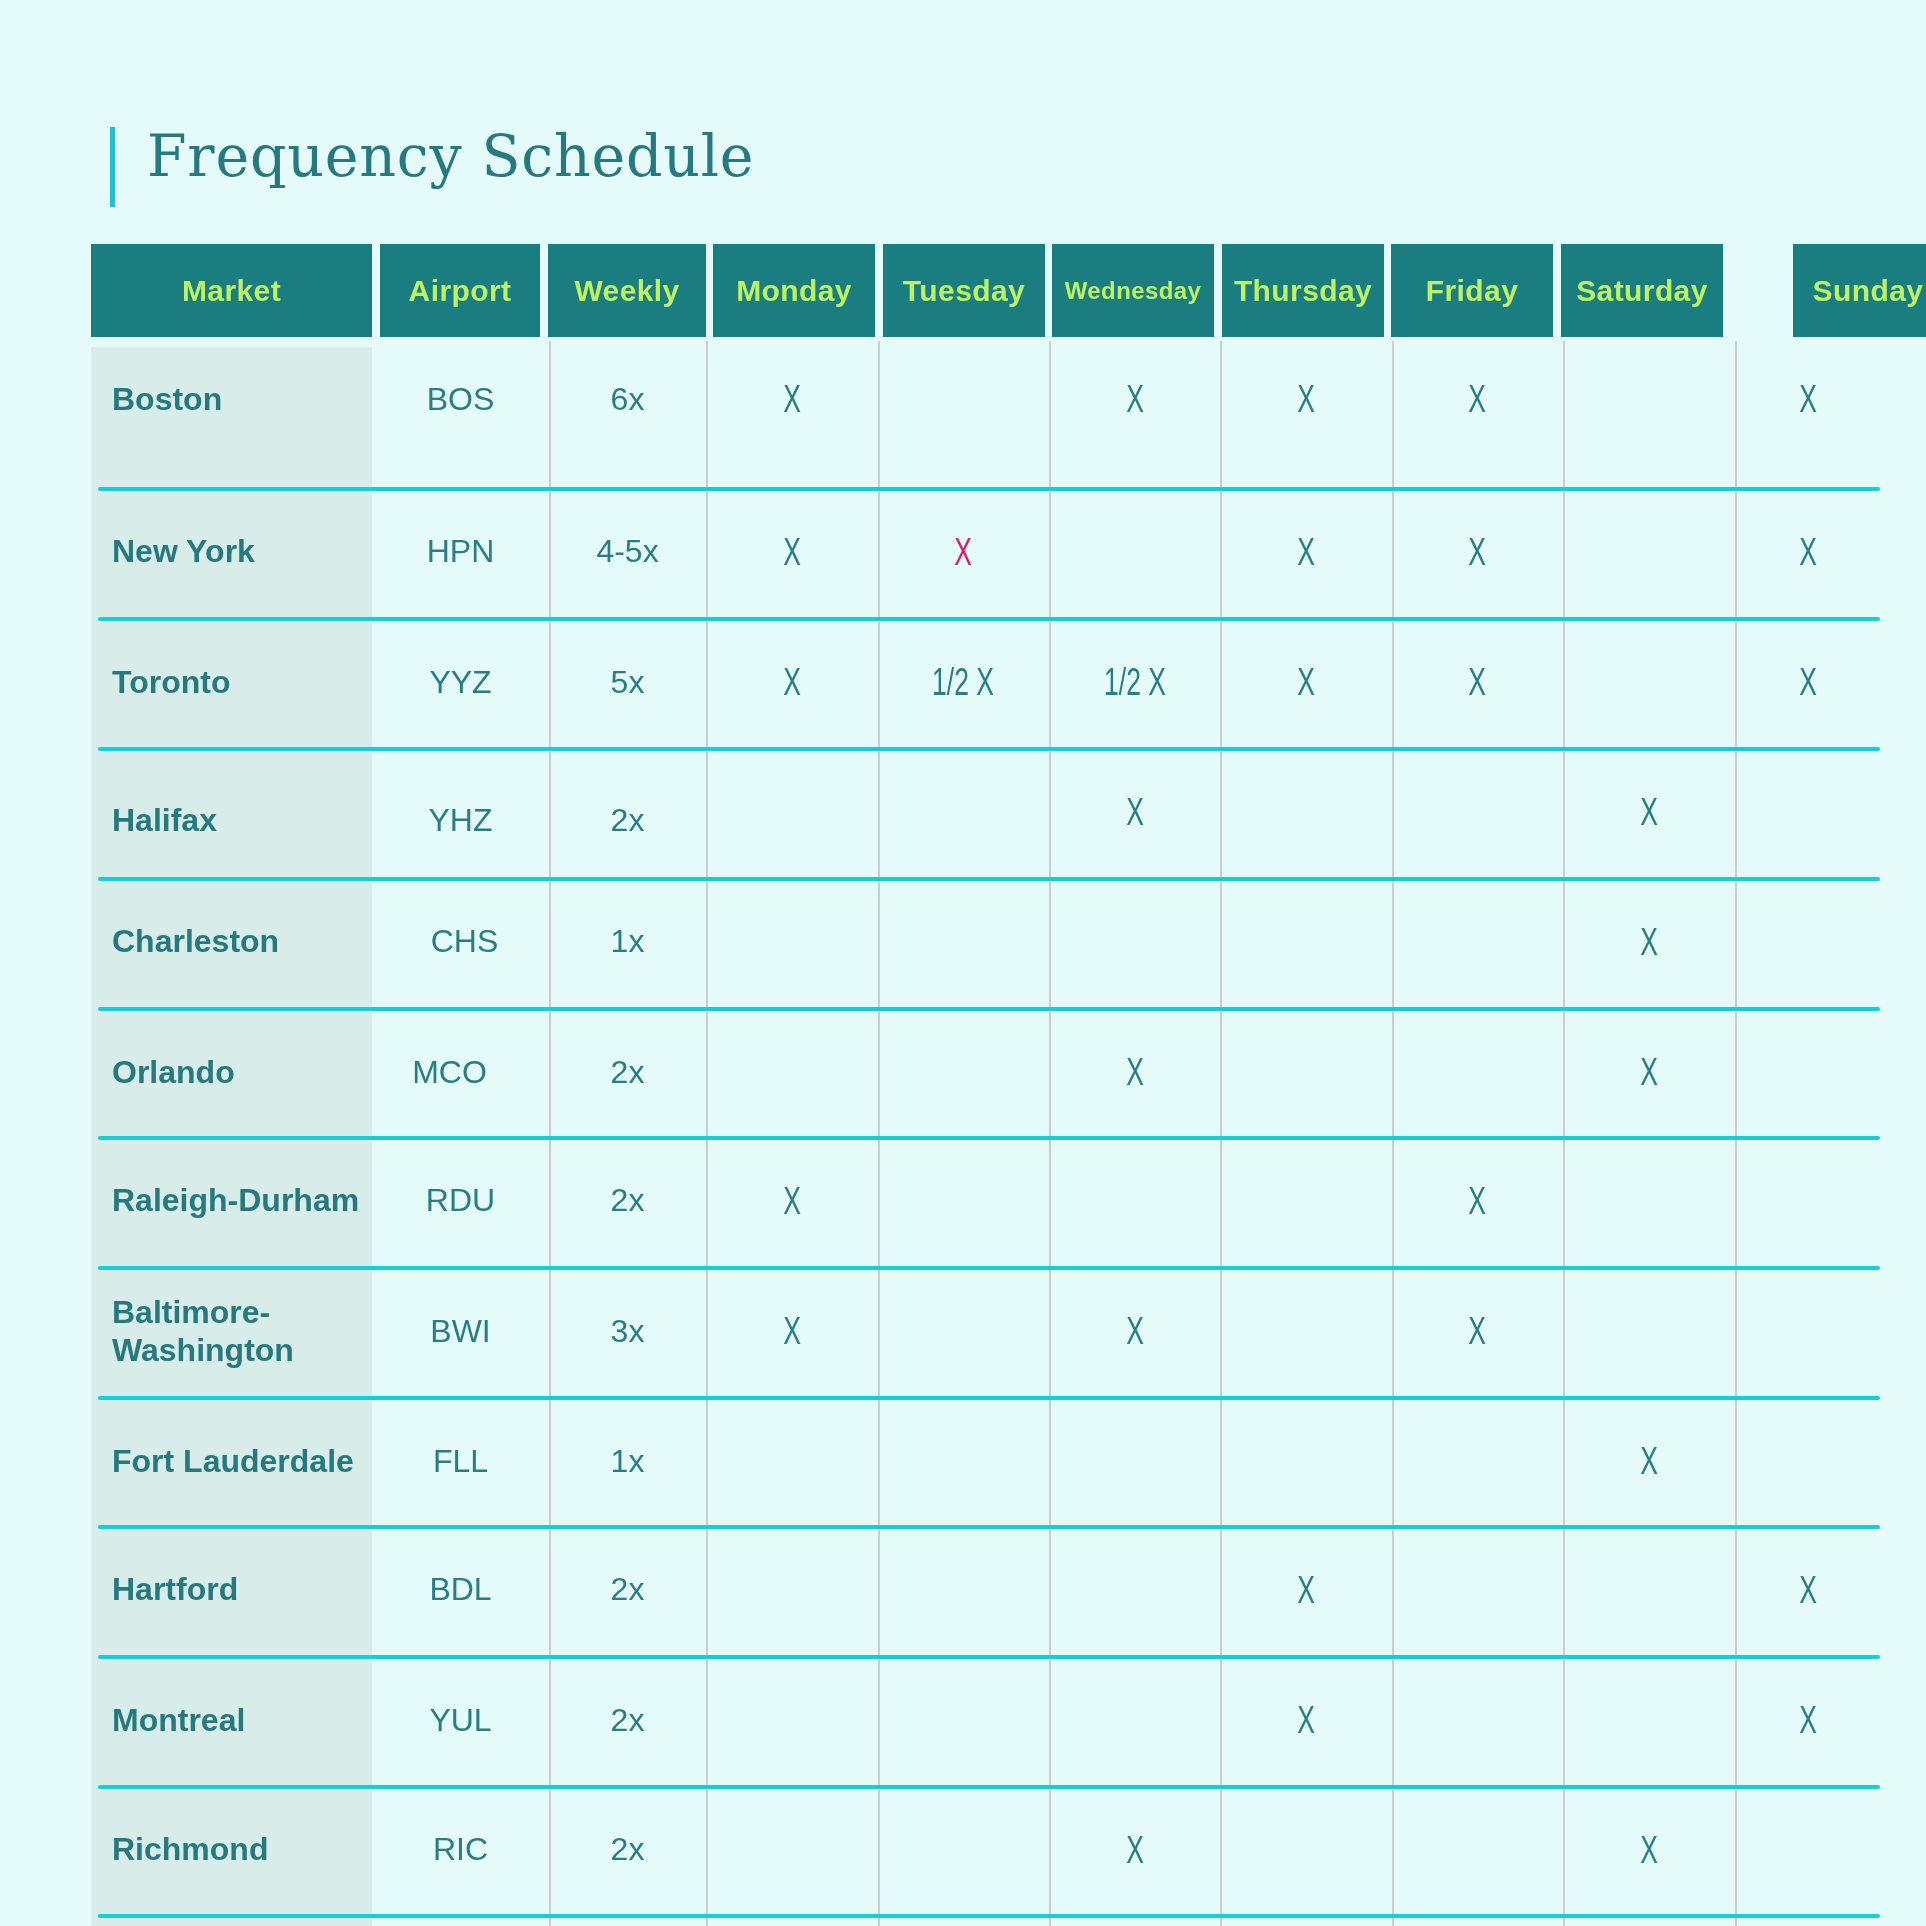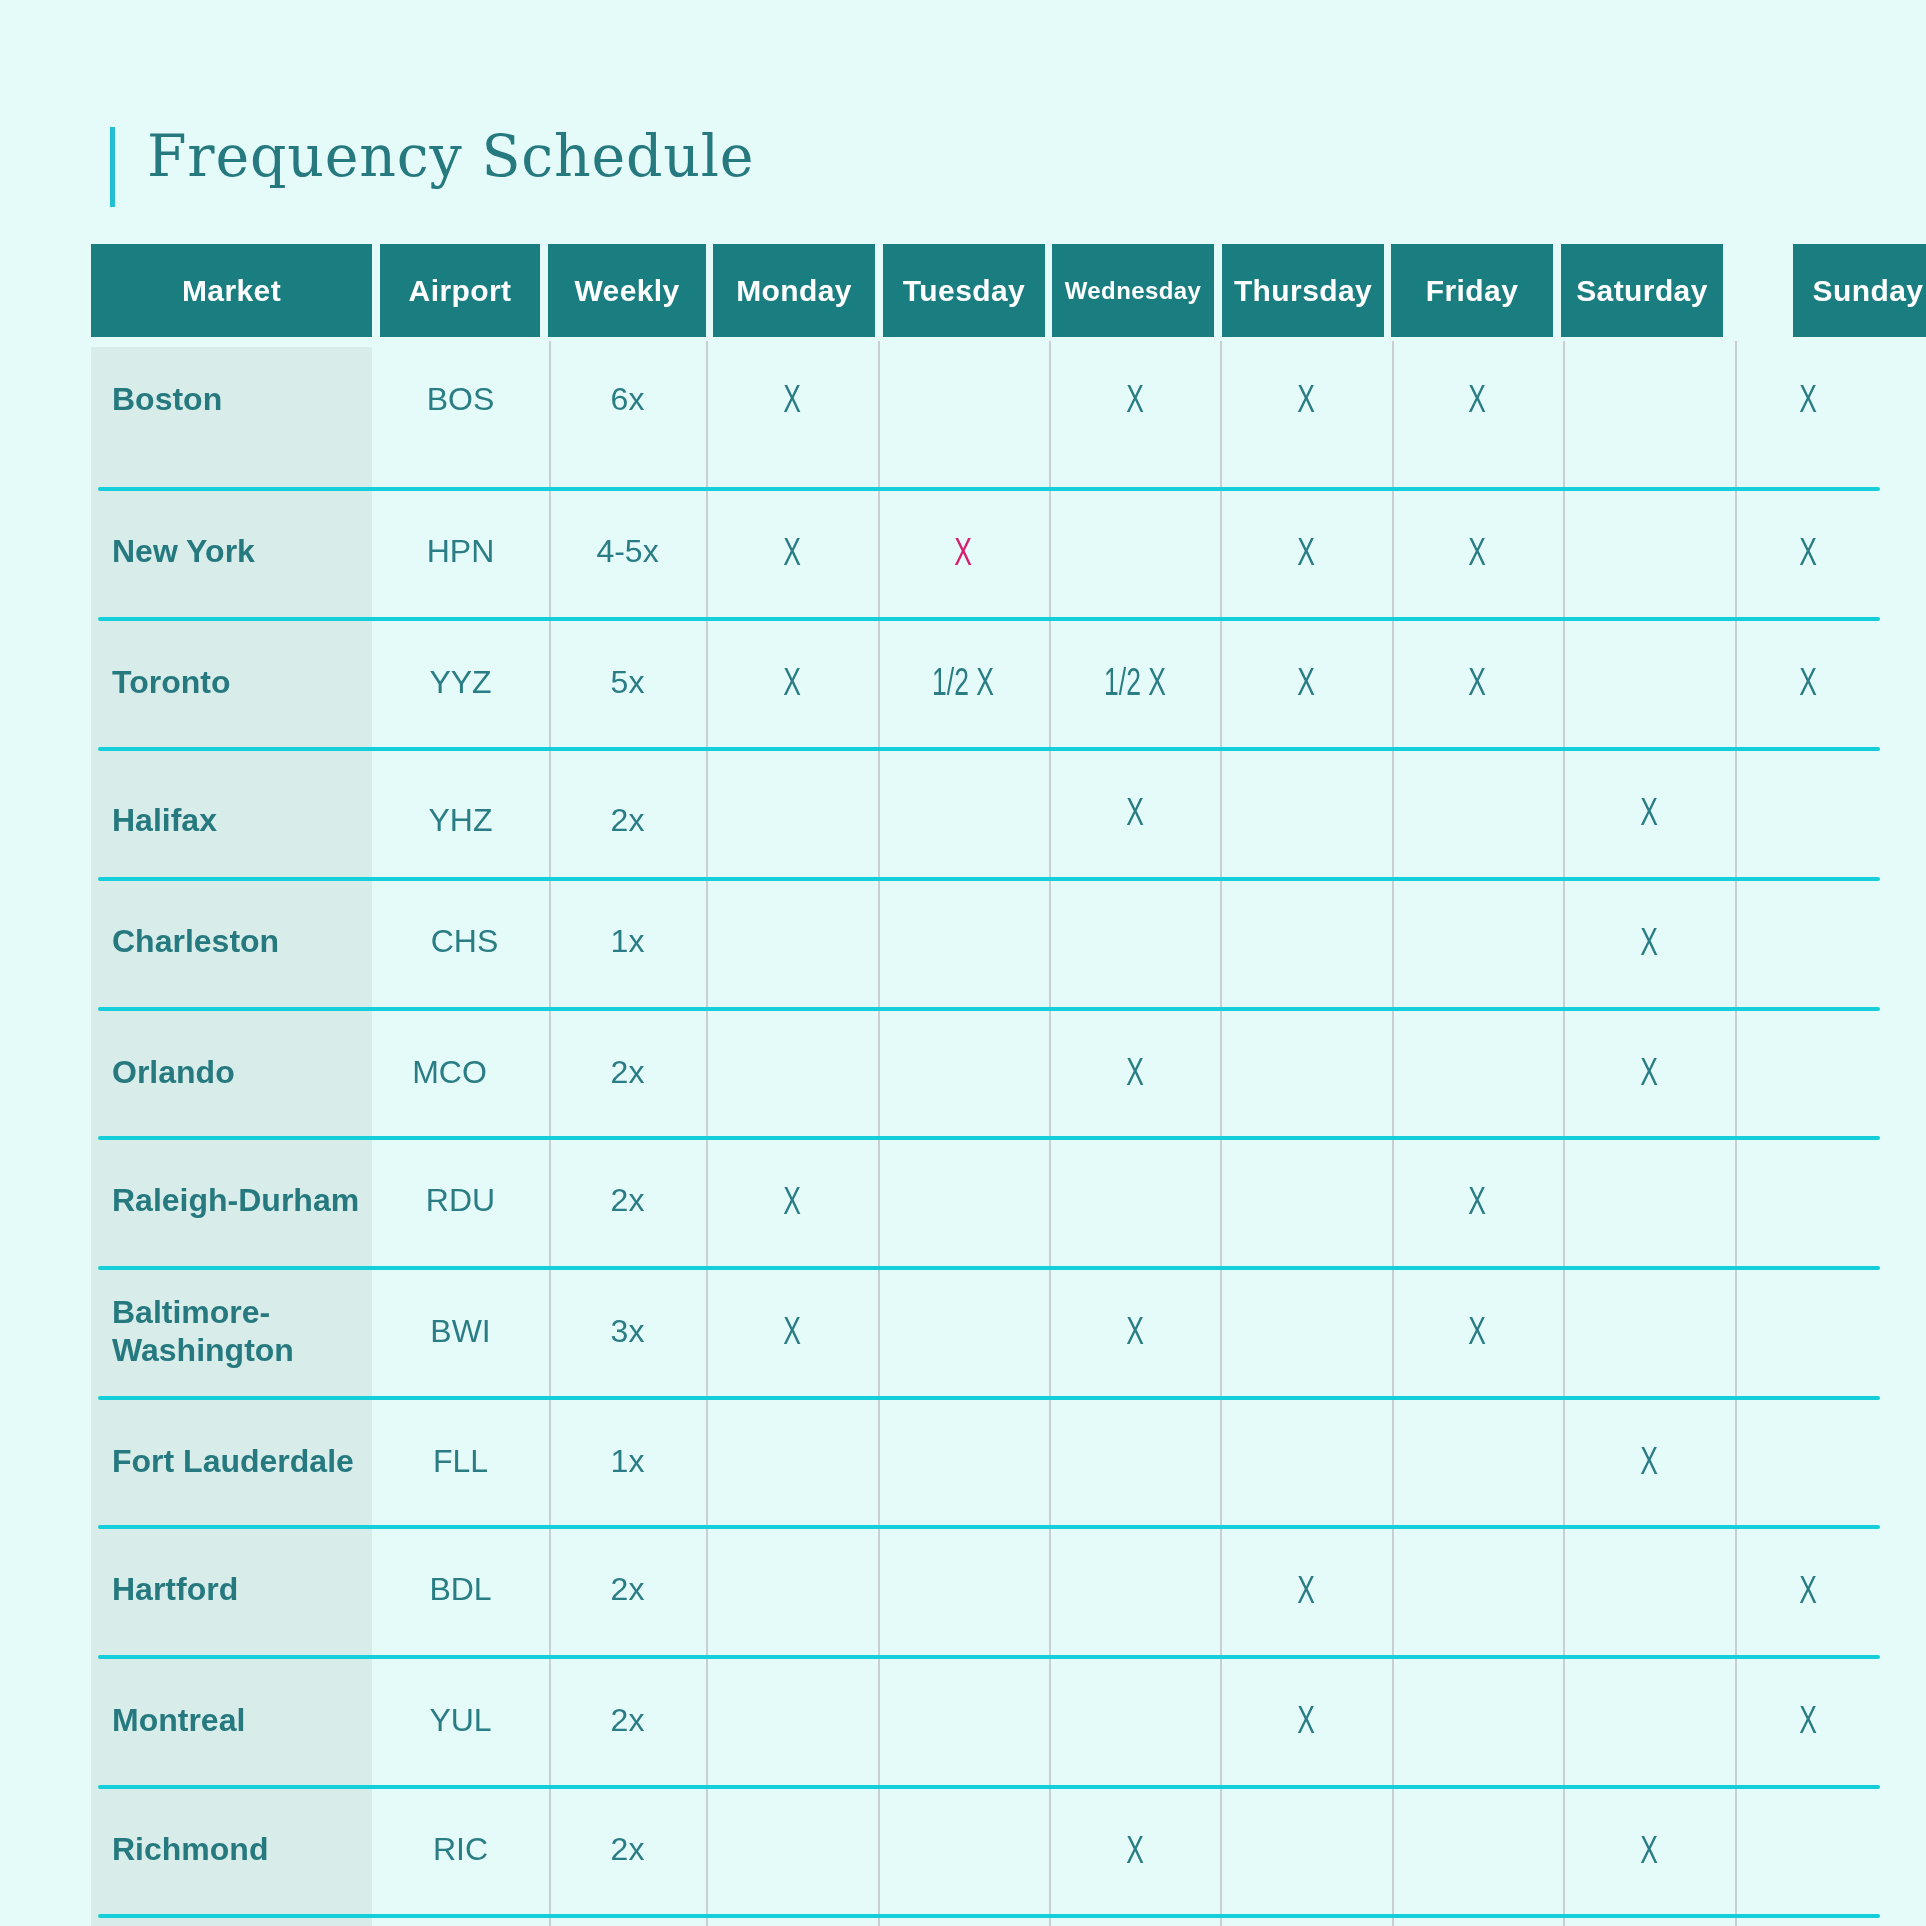--- a/index.html
+++ b/index.html
@@ -11,21 +11,21 @@
   .abs{position:absolute;}
   
   .accent-bar{left:110px;top:127px;width:5.4px;height:80px;background:#22bed2;}
   h1.page-title{
     margin:0;left:147px;top:123px;position:absolute;
     font-family:"DejaVu Serif", serif;font-weight:400;
     font-size:57px;color:#25797f;letter-spacing:0.8px;white-space:nowrap;
   }
   
   .hcell{
-    position:absolute;top:244px;height:93px;background:#1a7e81;color:#ffffff;
+    position:absolute;top:244px;height:93px;background:#1a7e81;color:#bef264;
     display:flex;align-items:center;justify-content:center;
     font-weight:700;font-size:30px;letter-spacing:0.4px;
   }
   .hcell.small{font-size:24px;}
   .market-tint{left:91px;top:347px;width:281px;height:1821px;background:#d8ede9;}
   .vline{width:1.5px;top:341px;height:1816px;background:#c9ced3;}
   .rowsep{left:98px;width:1782px;height:3.9px;border-radius:1.9px;background:#14ced9;}
   .row{left:91px;width:1789px;position:absolute;}
   .market-cell{
     position:absolute;left:21px;width:250px;top:0;height:100%;

